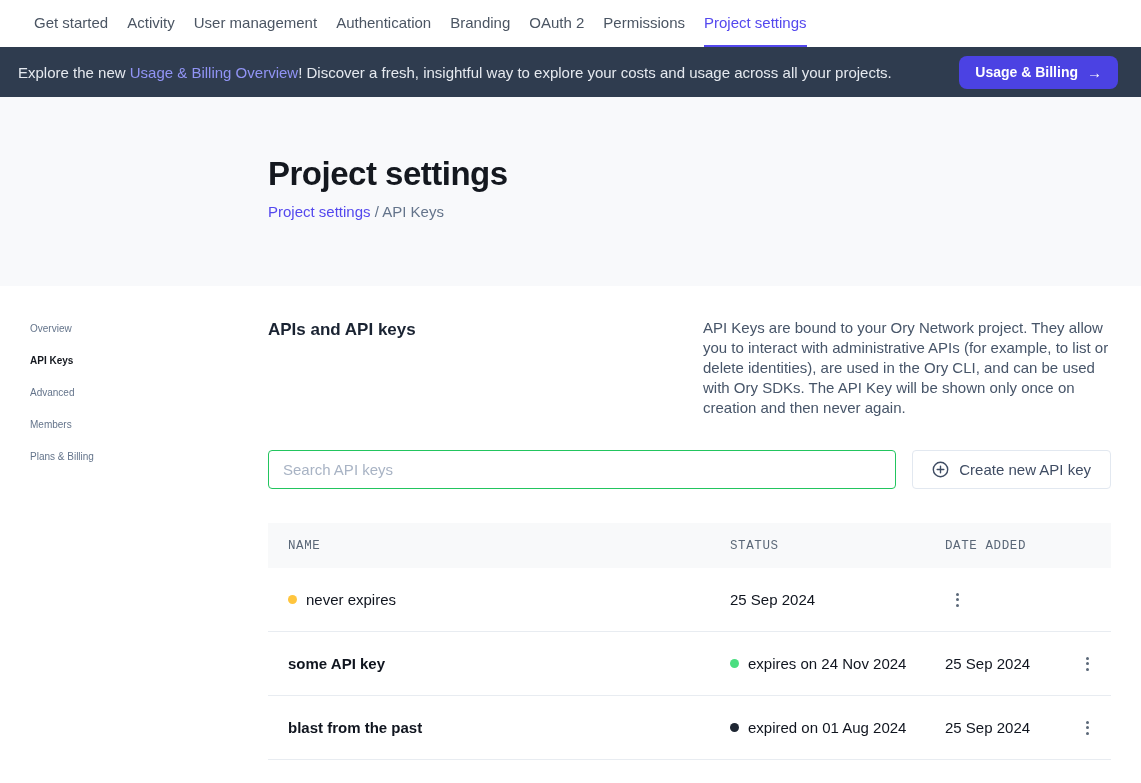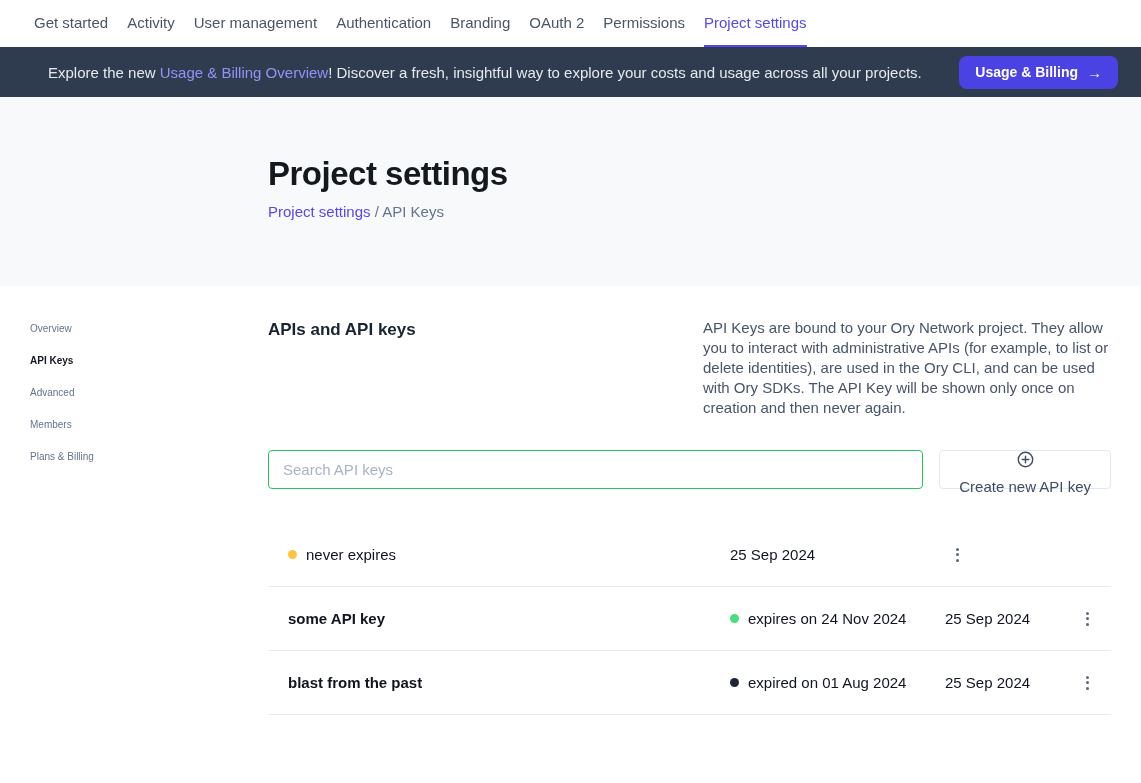--- a/index.html
+++ b/index.html
@@ -33,21 +33,21 @@
     color: #5448ee;
     border-bottom-color: #5448ee;
   }
 
   
   .banner {
     height: 50px;
     background: #2f3c4f;
     display: flex;
     align-items: center;
-    padding: 0 23px 0 48px;
+    padding: 0 23px 0 18px;
   }
   .banner-text {
     flex: 1;
     font-size: 15px;
     color: #e5e9ef;
     white-space: nowrap;
   }
   .banner-link {
     color: #9194f5;
     text-decoration: none;
@@ -165,21 +165,20 @@
     border-radius: 4px;
     display: flex;
     align-items: center;
     gap: 10px;
     padding: 0 19px;
     font-size: 15px;
     color: #3f4c63;
     cursor: pointer;
     font-family: "Liberation Sans", sans-serif;
     white-space: nowrap;
-    flex-direction: column;
   }
 
   
   .table { margin-top: 34px; }
   .table-grid {
     display: grid;
     grid-template-columns: 442px 215px 130px 36px;
     align-items: center;
     padding-left: 20px;
   }
@@ -294,20 +293,26 @@
           <svg width="17" height="17" viewBox="0 0 17 17" fill="none">
             <circle cx="8.5" cy="8.5" r="7.2" stroke="#3f4c63" stroke-width="1.4"></circle>
             <path d="M8.5 5.2v6.6M5.2 8.5h6.6" stroke="#3f4c63" stroke-width="1.4" stroke-linecap="round"></path>
           </svg>
         </span>
         <span>Create new API key</span>
       </button>
     </div>
 
     <div class="table">
+      <div class="table-grid table-header">
+        <div>NAME</div>
+        <div>STATUS</div>
+        <div>DATE ADDED</div>
+        <div></div>
+      </div>
 
       <div class="table-grid table-row">
         <div class="cell-status">
           <span class="status-dot" style="background-color: rgb(255, 197, 61);"></span>
           <span>never expires</span>
         </div>
         <div class="cell-date">25 Sep 2024</div>
         <button class="kebab">
             <i></i>
             <i></i>

